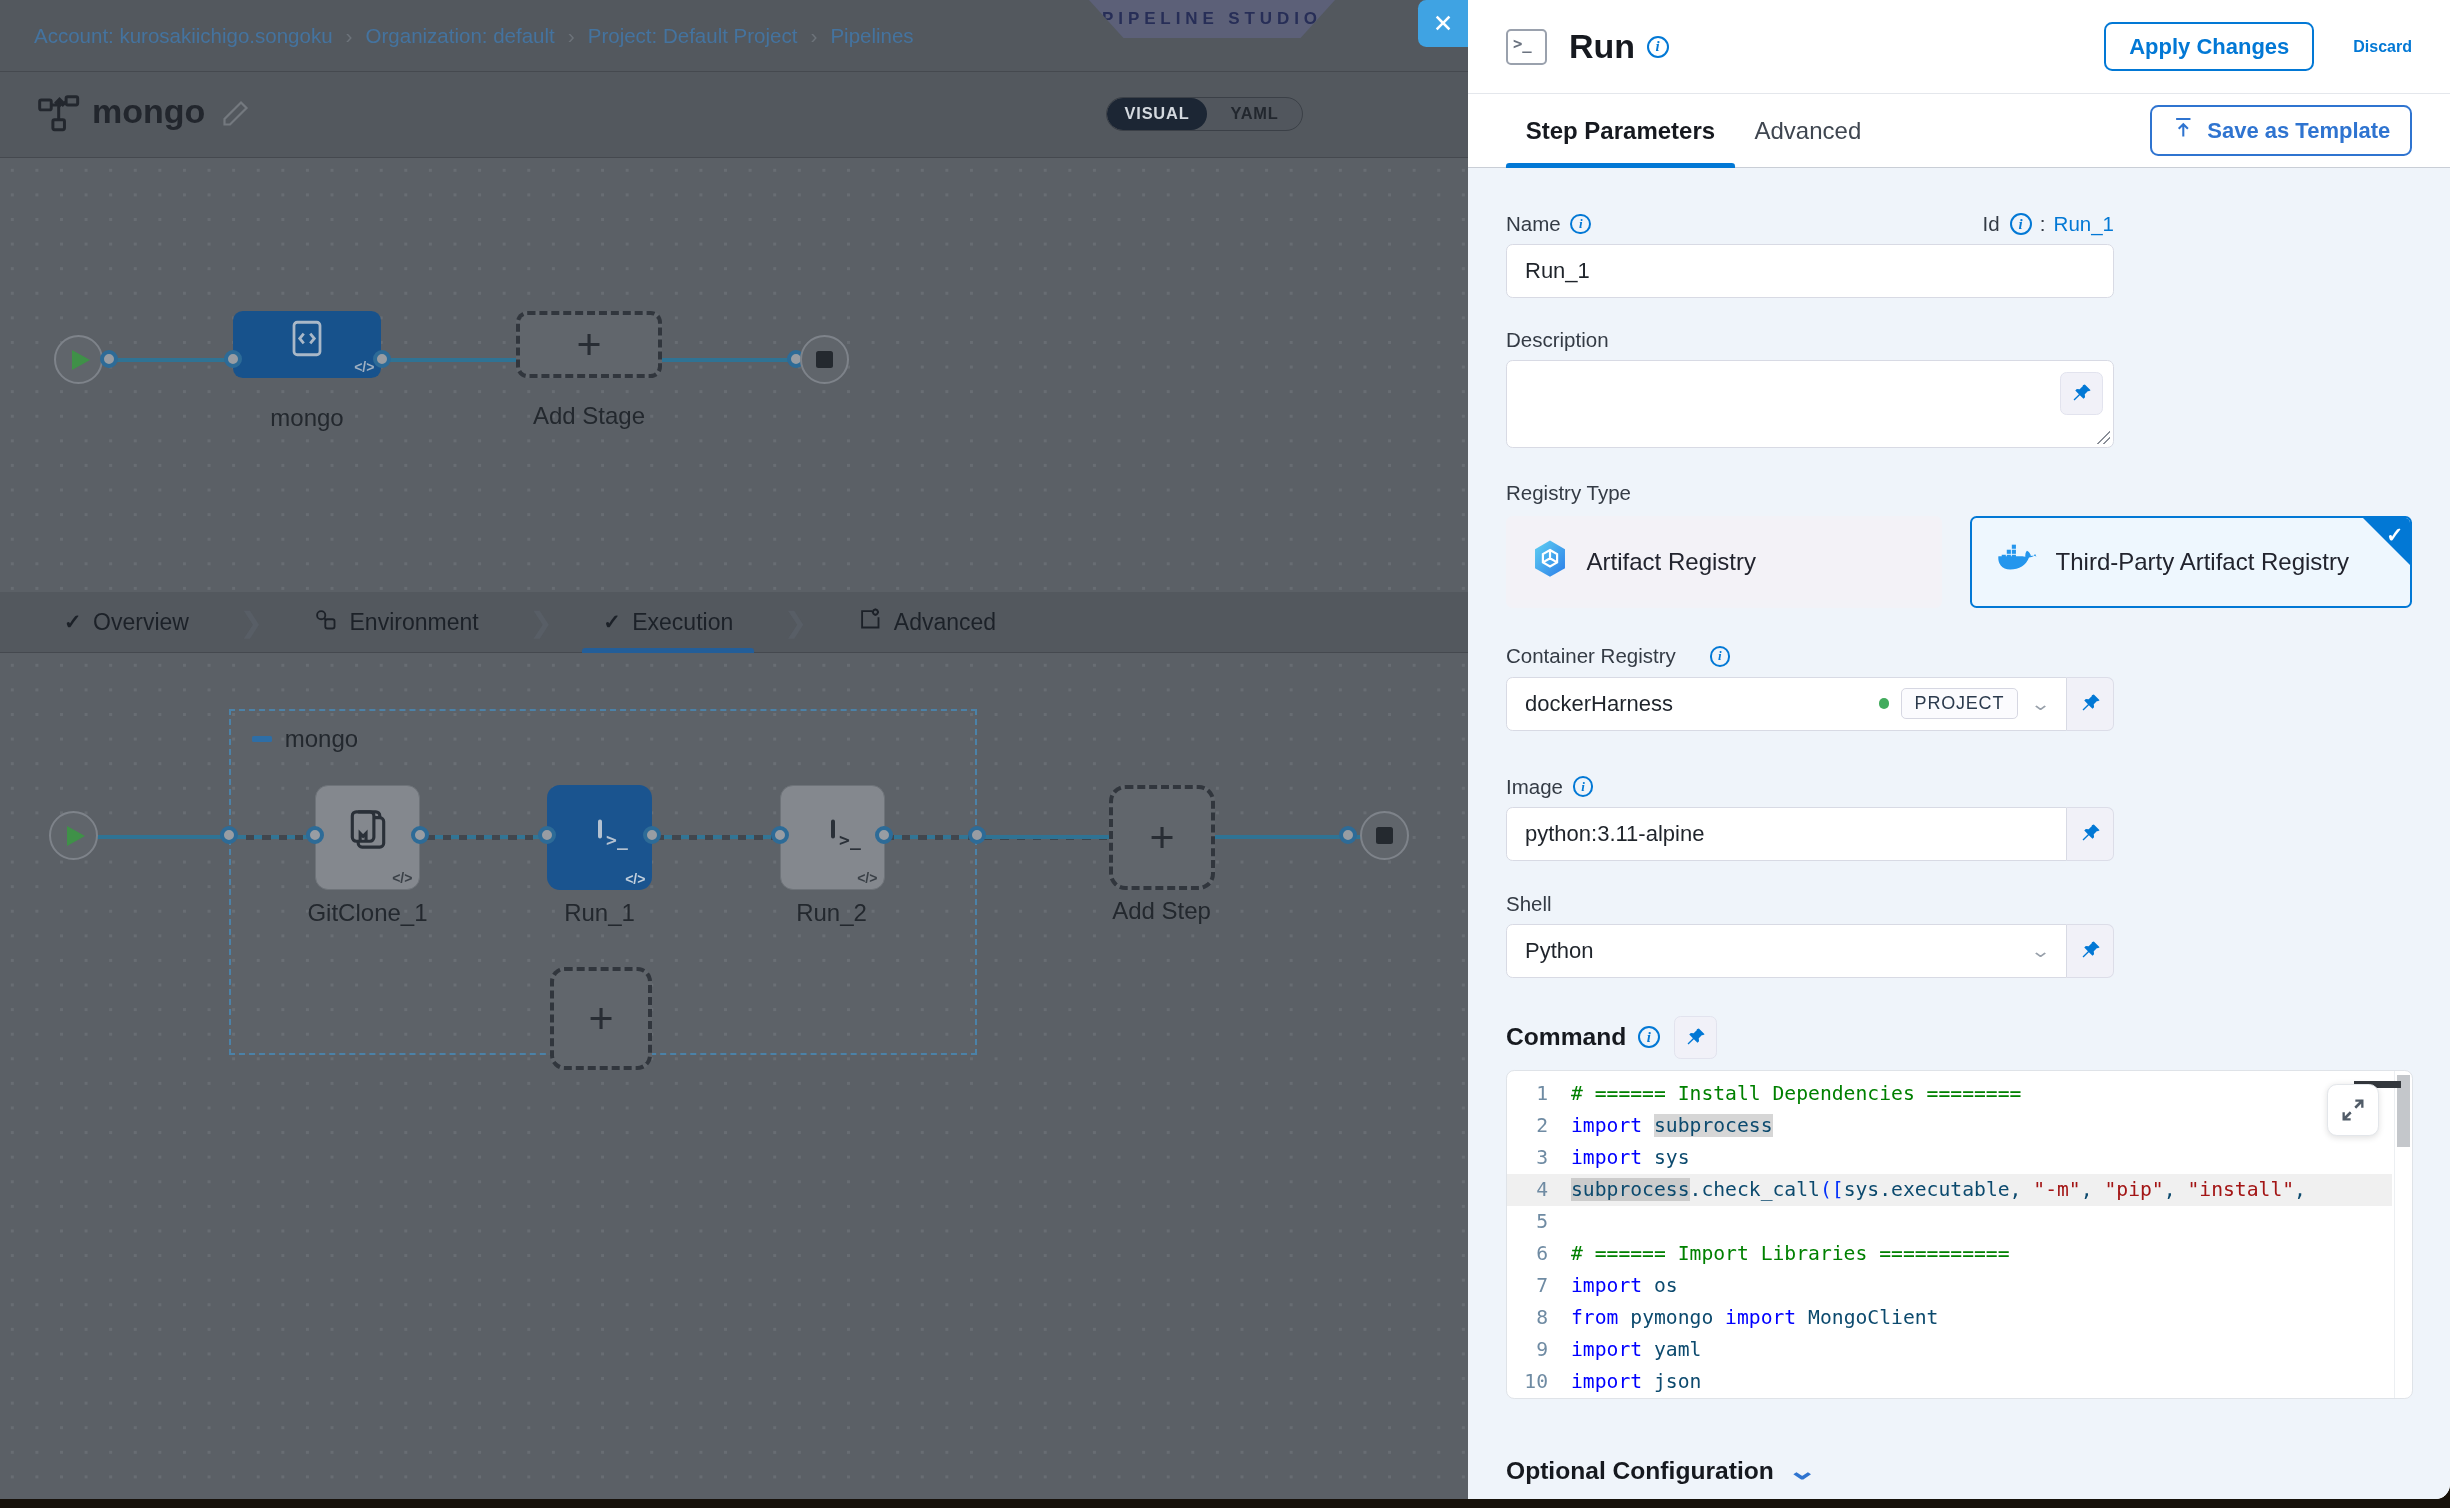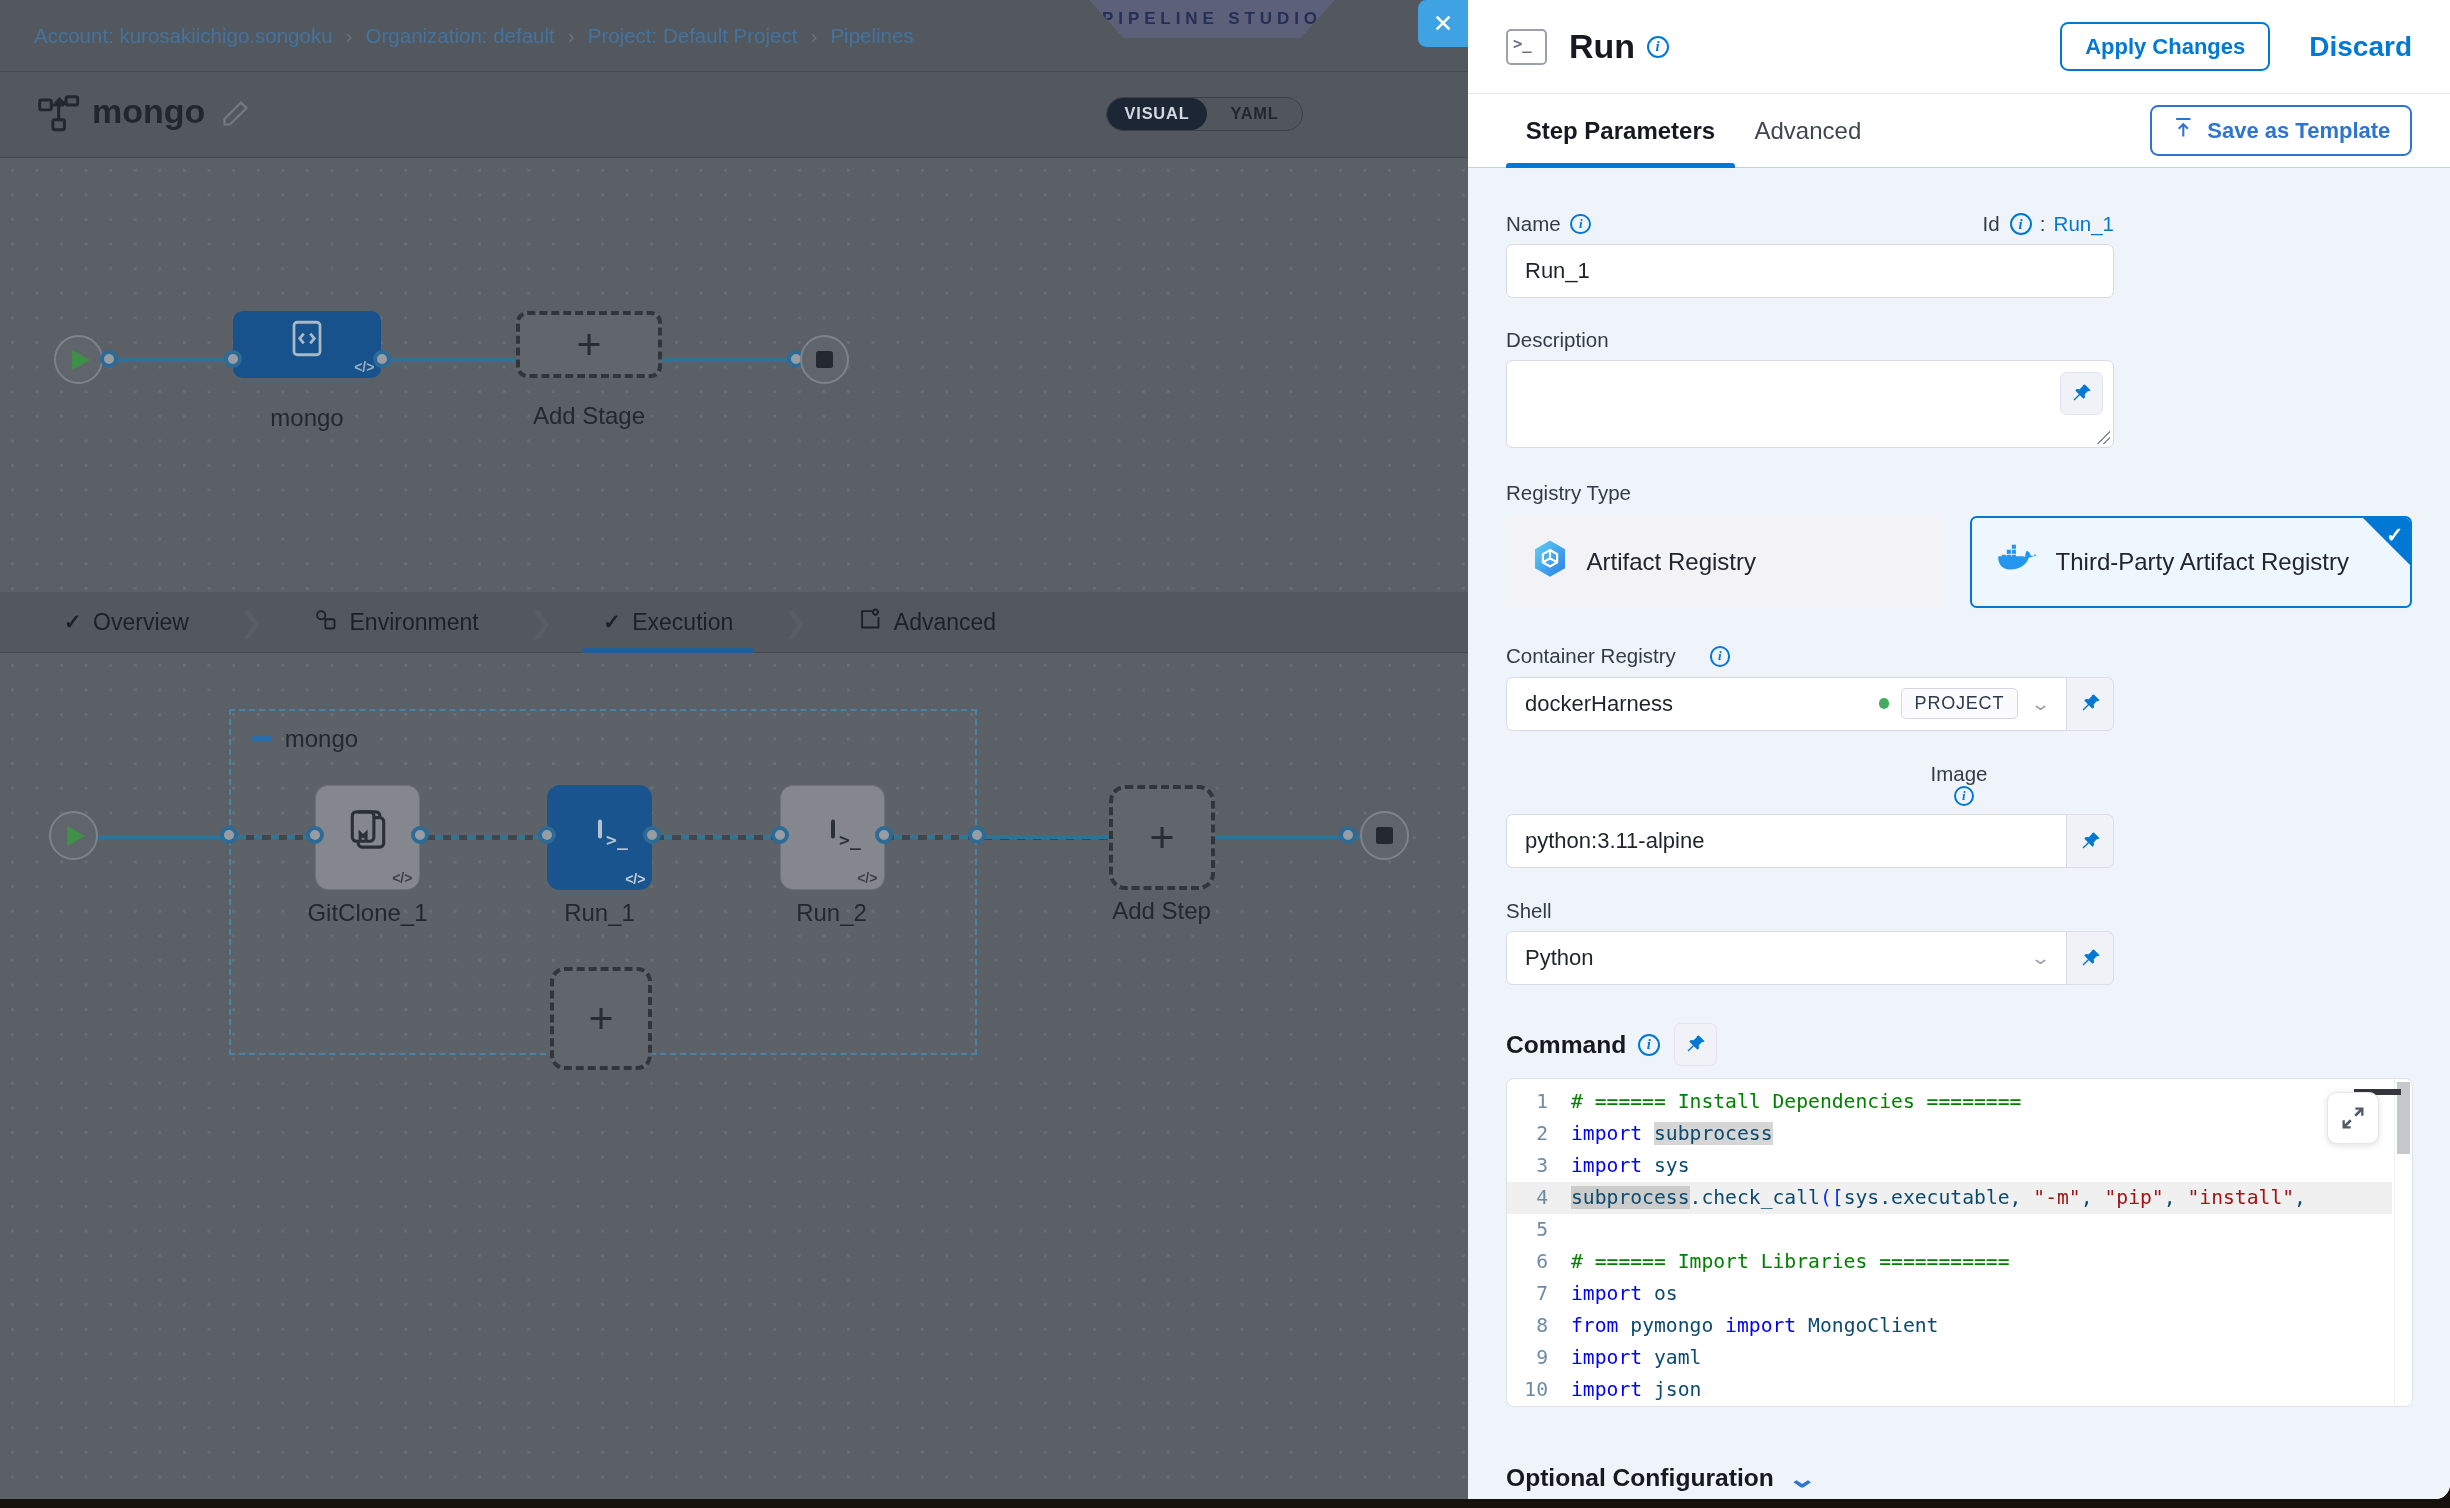--- a/index.html
+++ b/index.html
@@ -105,21 +105,21 @@
   .d-term::after { content:">_"; position:absolute; left:4.9px; top:4.1px; font-size:15.6px; color:#6b7380; font-weight:bold; }
   .d-title { font-size:34px; font-weight:bold; color:#16191f; margin-left:22px; }
   .info-i { display:inline-flex; width:22px; height:22px; border:2px solid #0278d5; border-radius:50%;
             color:#0278d5; font-size:14.7px; font-style:italic; font-weight:bold;
             align-items:center; justify-content:center; margin-left:11.5px; vertical-align:middle; cursor:pointer;
             font-family:"Liberation Serif",serif; }
   .d-header-right { margin-left:auto; display:flex; align-items:center; }
   .btn-outline { border:2px solid #0278d5; color:#0278d5; background:#fff; border-radius:8.2px;
                  font-size:22px; font-weight:bold; padding:9.8px 23px; cursor:pointer;
                  font-family:"Liberation Sans",sans-serif; }
-  .link-btn { color:#0278d5; font-size:28px; font-weight:bold; margin-left:39px; cursor:pointer; background:none; border:none; }
+  .link-btn { color:#0278d5; font-size:16px; font-weight:bold; margin-left:39px; cursor:pointer; background:none; border:none; }
 
   .d-tabs { position:absolute; left:0; top:94px; width:100%; height:74px; background:#fff;
             display:flex; align-items:center; padding:0 38px; border-bottom:1.6px solid #c9ced6; }
   .dtab { position:relative; height:74px; display:flex; align-items:center; padding:0 19.7px;
           font-size:24px; color:#3f4650; cursor:pointer; }
   .dtab.active { font-weight:bold; color:#16191f; }
   .dtab.active::after { content:""; position:absolute; left:0; right:0; bottom:-1.6px; height:5.7px;
                         background:#0278d5; border-radius:3.3px 3.3px 0 0; }
   .tmpl-btn { margin-left:auto; display:flex; align-items:center; gap:11.5px;
               border:2px solid #2f74d0; color:#2f74d0; border-radius:8.2px; background:#fff;
@@ -471,21 +471,21 @@
           <span class="chip">PROJECT</span>
           <span class="chev">⌄</span>
         </div>
         <div class="inp-pin">
           <svg width="23" height="23" viewBox="0 0 24 24" fill="#0278d5">
             <path d="M15.5 2.5l6 6-1.8 1.2-.9-.2-3.4 3.4.3 3-1.6 1.6-3.8-3.8-5.6 5.6-1-1 5.6-5.6L5.5 8.9l1.6-1.6 3 .3 3.4-3.4-.2-.9z"></path>
           </svg>
         </div>
       </div>
 
-      <div class="f-label" style="margin-top:31px;flex-direction:column;">
+      <div class="f-label" style="margin-top:44px;">
         <span>Image</span>
           <span class="info-i">i</span>
       </div>
       <div class="inp-row">
         <div class="inp-main">
           <span>python:3.11-alpine</span>
         </div>
         <div class="inp-pin">
           <svg width="23" height="23" viewBox="0 0 24 24" fill="#0278d5">
             <path d="M15.5 2.5l6 6-1.8 1.2-.9-.2-3.4 3.4.3 3-1.6 1.6-3.8-3.8-5.6 5.6-1-1 5.6-5.6L5.5 8.9l1.6-1.6 3 .3 3.4-3.4-.2-.9z"></path>

